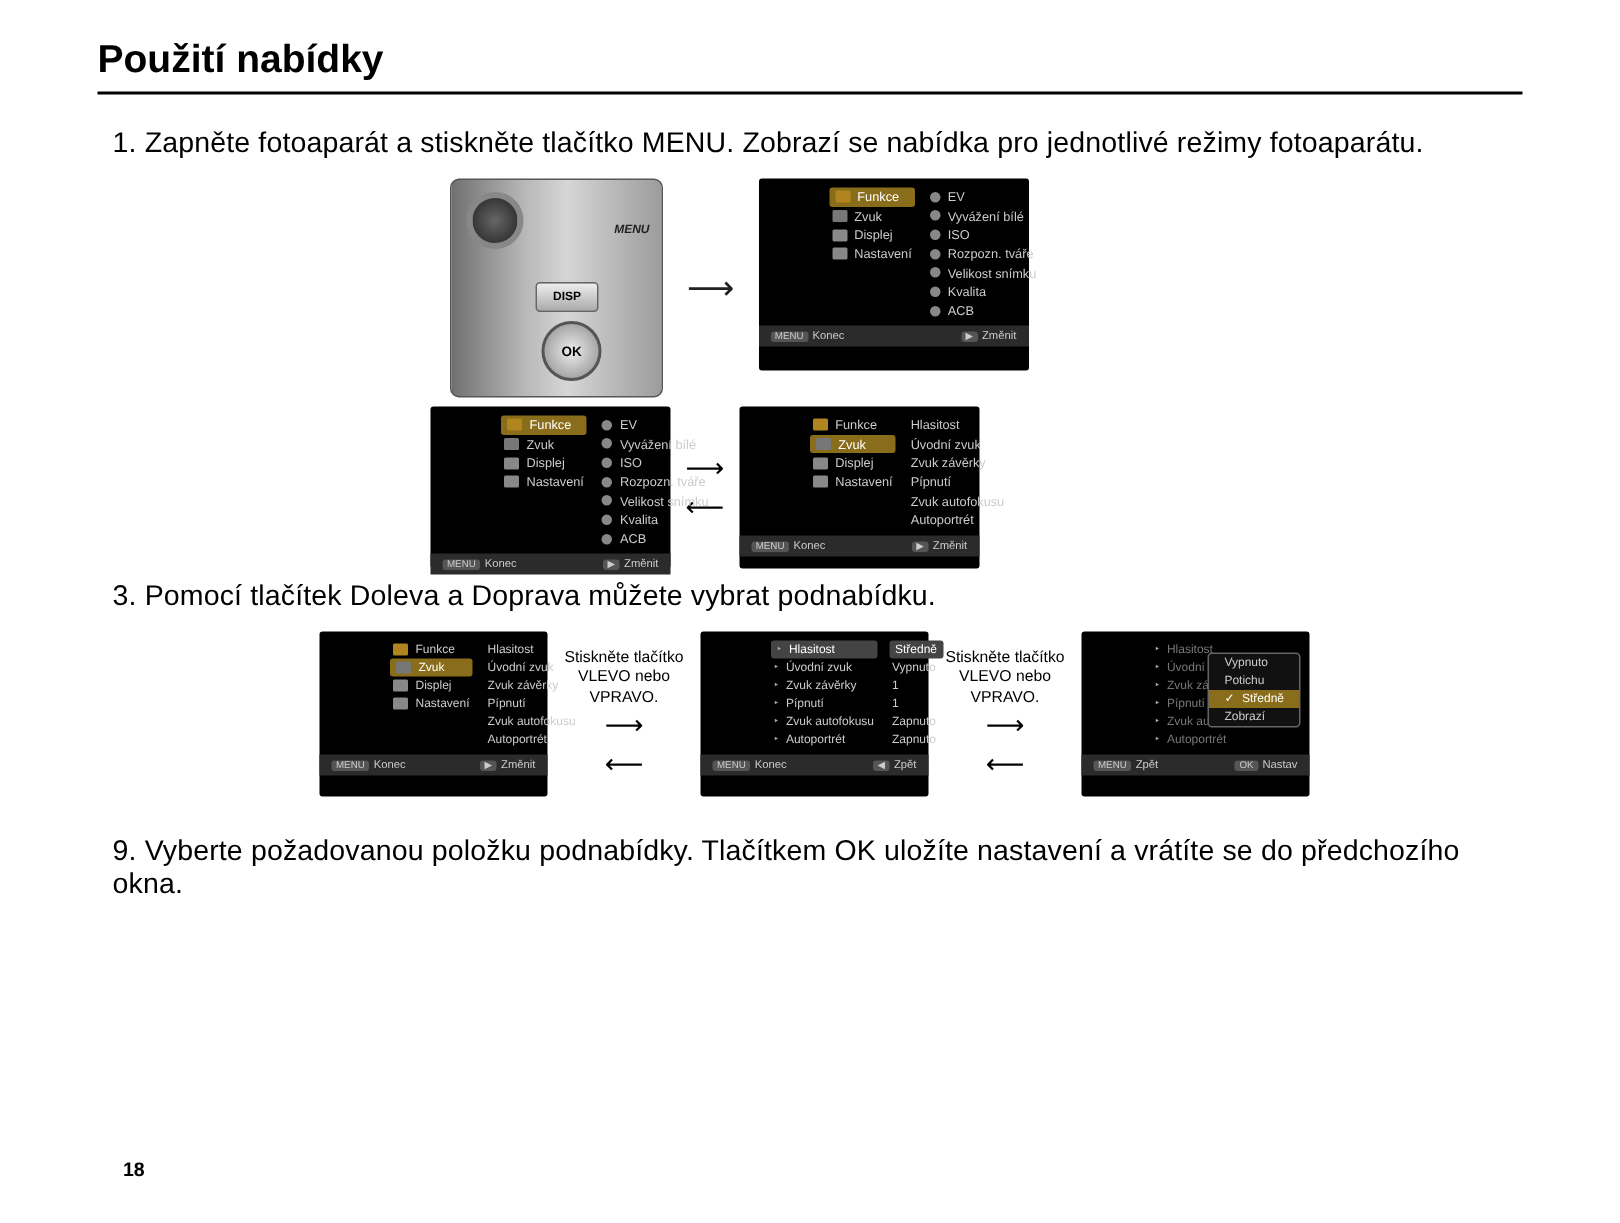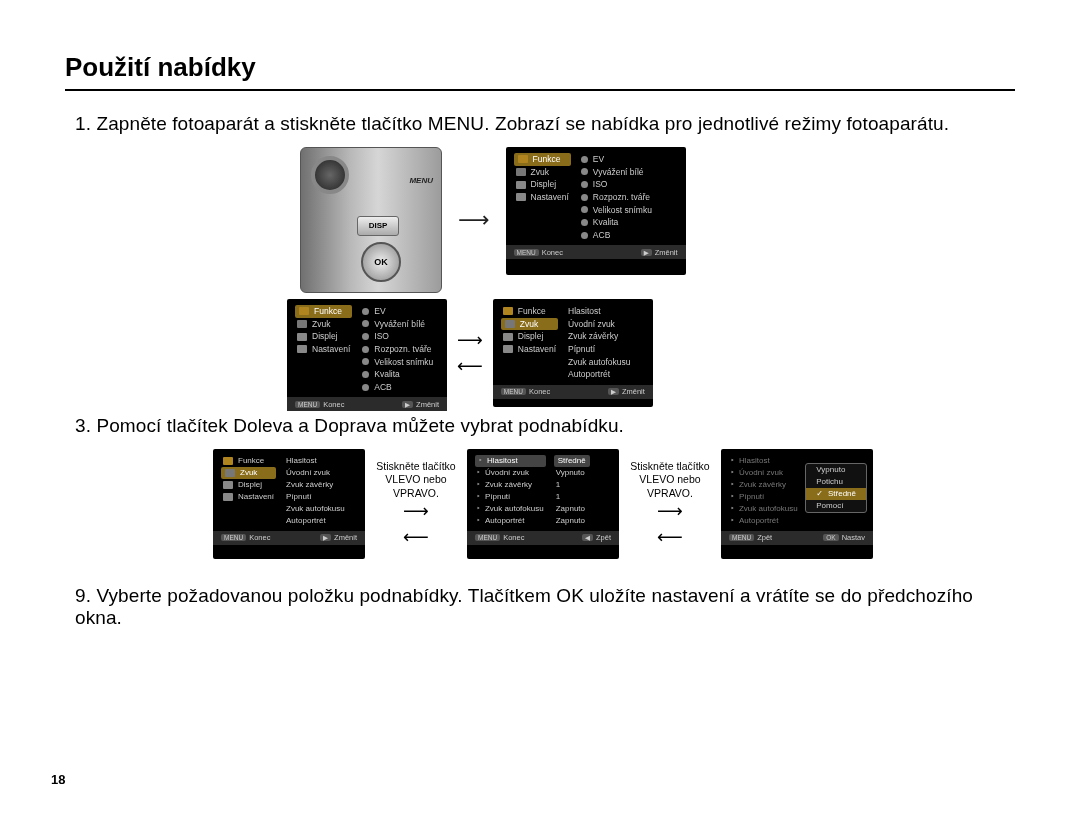--- a/index.html
+++ b/index.html
@@ -5,39 +5,39 @@
   body {
     font-family: Arial, Helvetica, sans-serif;
     background: #fff;
     margin: 0;
     width: 1080px;
     height: 815px;
     position: relative;
     color: #000;
   }
   .page {
-    padding: 52px 65px 0 65px;
+    padding: 24px 65px 0 65px;
   }
   h1 {
     font-size: 26px;
     font-weight: bold;
     margin: 0;
     padding-bottom: 6px;
     border-bottom: 2px solid #000;
   }
   .step {
     font-size: 19px;
     margin: 22px 0 12px 10px;
     letter-spacing: 0.1px;
   }
   .step3 { margin-top: 8px; }
   .step4 { margin-top: 26px; }
   .pagenum {
     position: absolute;
-    left: 51px;
+    left: 82px;
     bottom: 28px;
     font-weight: bold;
     font-size: 13px;
   }
   
   .row { display: flex; align-items: flex-start; }
   .row1 { margin-left: 235px; margin-top: 10px; }
 
   
   .camera {
@@ -60,21 +60,21 @@
     font-size:9px; font-weight:bold; line-height:36px; text-align:center;}
 
   .arrow-r { align-self:center; margin:0 16px; font-size:22px; color:#222;}
   .arrow-r::before{content:"\27F6";}
 
   
   .lcd {
     background:#000; color:#ccc; font-size:8.5px; line-height:1.25;
     border-radius:2px; position:relative;
   }
-  .lcd .cols { display:flex; padding:6px 8px 2px 8px; gap:8px; }
+  .lcd .cols { display:flex; padding:6px 8px 2px 8px; gap:8px;margin-left:39px; }
   .lcd ul { list-style:none; padding:0; margin:0; }
   .lcd li { white-space:nowrap; padding:1px 2px; display:flex; align-items:center; gap:5px;}
   .lcd li.hl { background:#8a6d1a; color:#fff; border-radius:2px; padding:1px 4px;}
   .lcd li.sel { background:#444; color:#fff; border-radius:2px; padding:1px 4px;}
   .lcd .foot { background:#2b2b2b; height:14px; display:flex; justify-content:space-between;
     align-items:center; padding:0 8px; font-size:7.5px; margin-top:2px;}
   .lcd .foot span.tag { background:#555; padding:0 3px; border-radius:2px; margin-right:3px; font-size:6.5px;}
   .ic { width:10px;height:8px;display:inline-block;background:#888;border-radius:1px;}
   .ic.cam{background:#b0851f;}
   .ic.snd{background:#777;}
@@ -428,21 +428,21 @@
         <li>
             <span>Vypnuto</span>
           </li>
         <li>
             <span>Potichu</span>
           </li>
         <li class="cur">
             <span>Středně</span>
           </li>
         <li>
-            <span>Pomocí</span>
+            <span>Zobrazí</span>
           </li>
       </ul>
       <div class="foot">
         <span><span class="tag">MENU</span><span>Zpět</span></span>
         <span><span class="tag">OK</span><span>Nastav</span></span>
       </div>
     </div>
   </div>
 
   <div class="step step4">9. Vyberte požadovanou položku podnabídky. Tlačítkem OK uložíte nastavení a vrátíte se do předchozího okna.</div>

